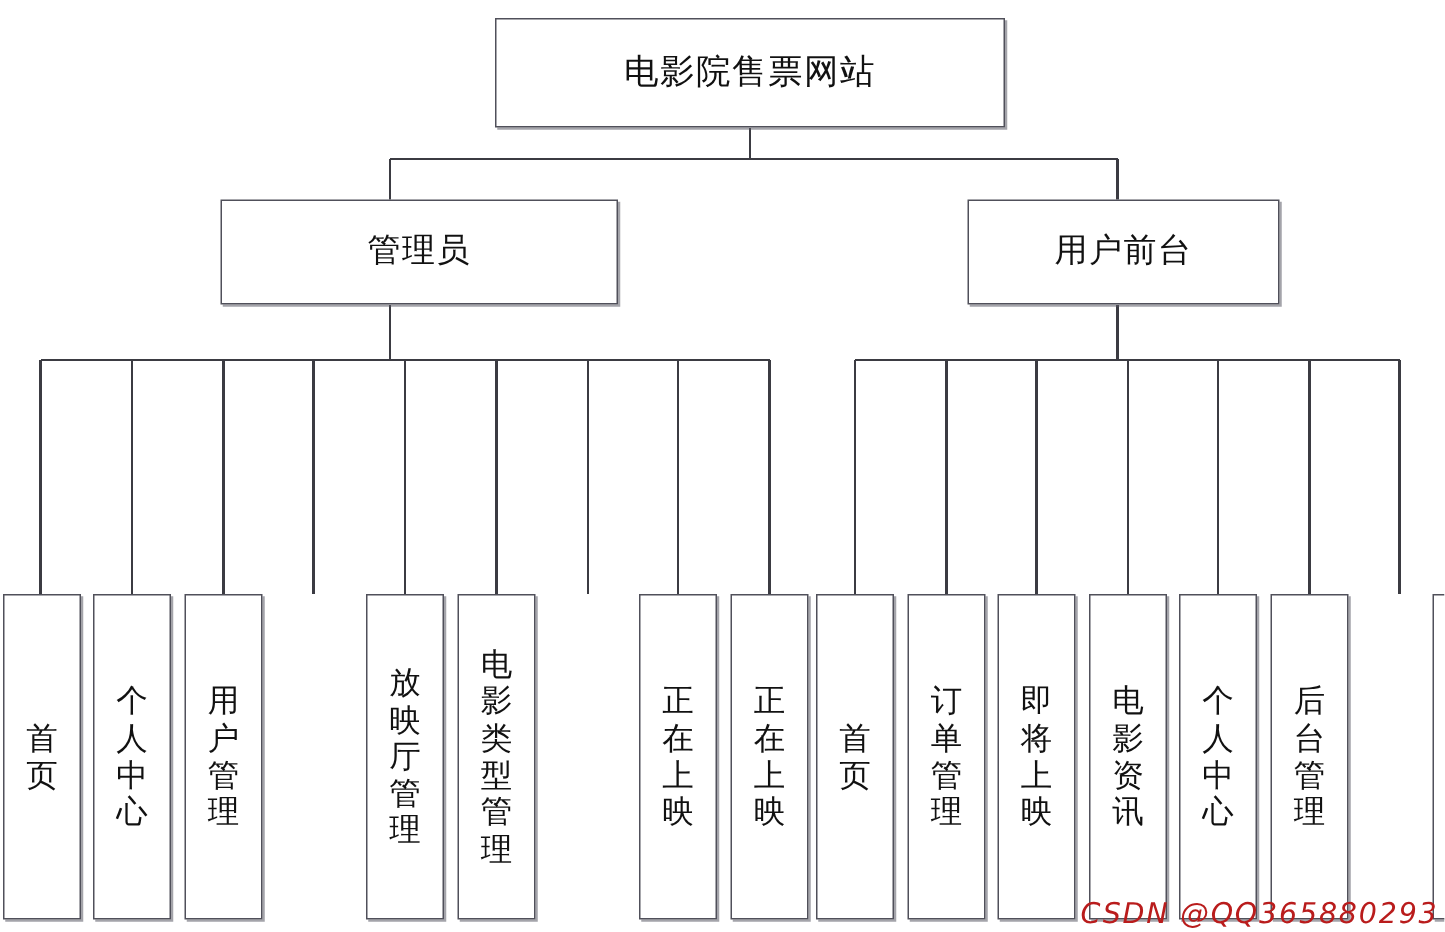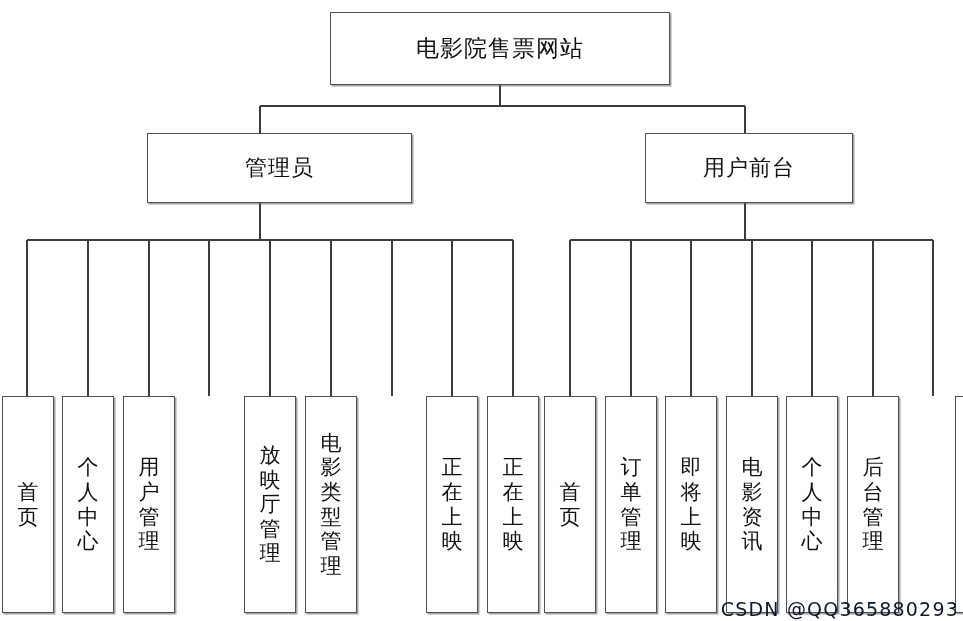--- a/index.html
+++ b/index.html
@@ -94,25 +94,26 @@
     word-break: break-all;
     white-space: normal;
     letter-spacing: 0;
   }
   
   #watermark {
     position: absolute;
     right: 4px;
     bottom: 1px;
     font-size: 19px;
-    color: #0f172a;
+    color: #b91c1c;
     letter-spacing: 1.2px;
     font-family: "DejaVu Sans", "Liberation Sans", sans-serif;
     user-select: none;
     white-space: nowrap;
+    font-style: italic;
   }
 </style>
 </head>
 <body>
 
 <div id="canvas">
 
   <svg id="connectors" viewBox="0 0 963 621" width="963" height="621" xmlns="http://www.w3.org/2000/svg">
 
     <line x1="500" y1="85" x2="500" y2="106"></line>

